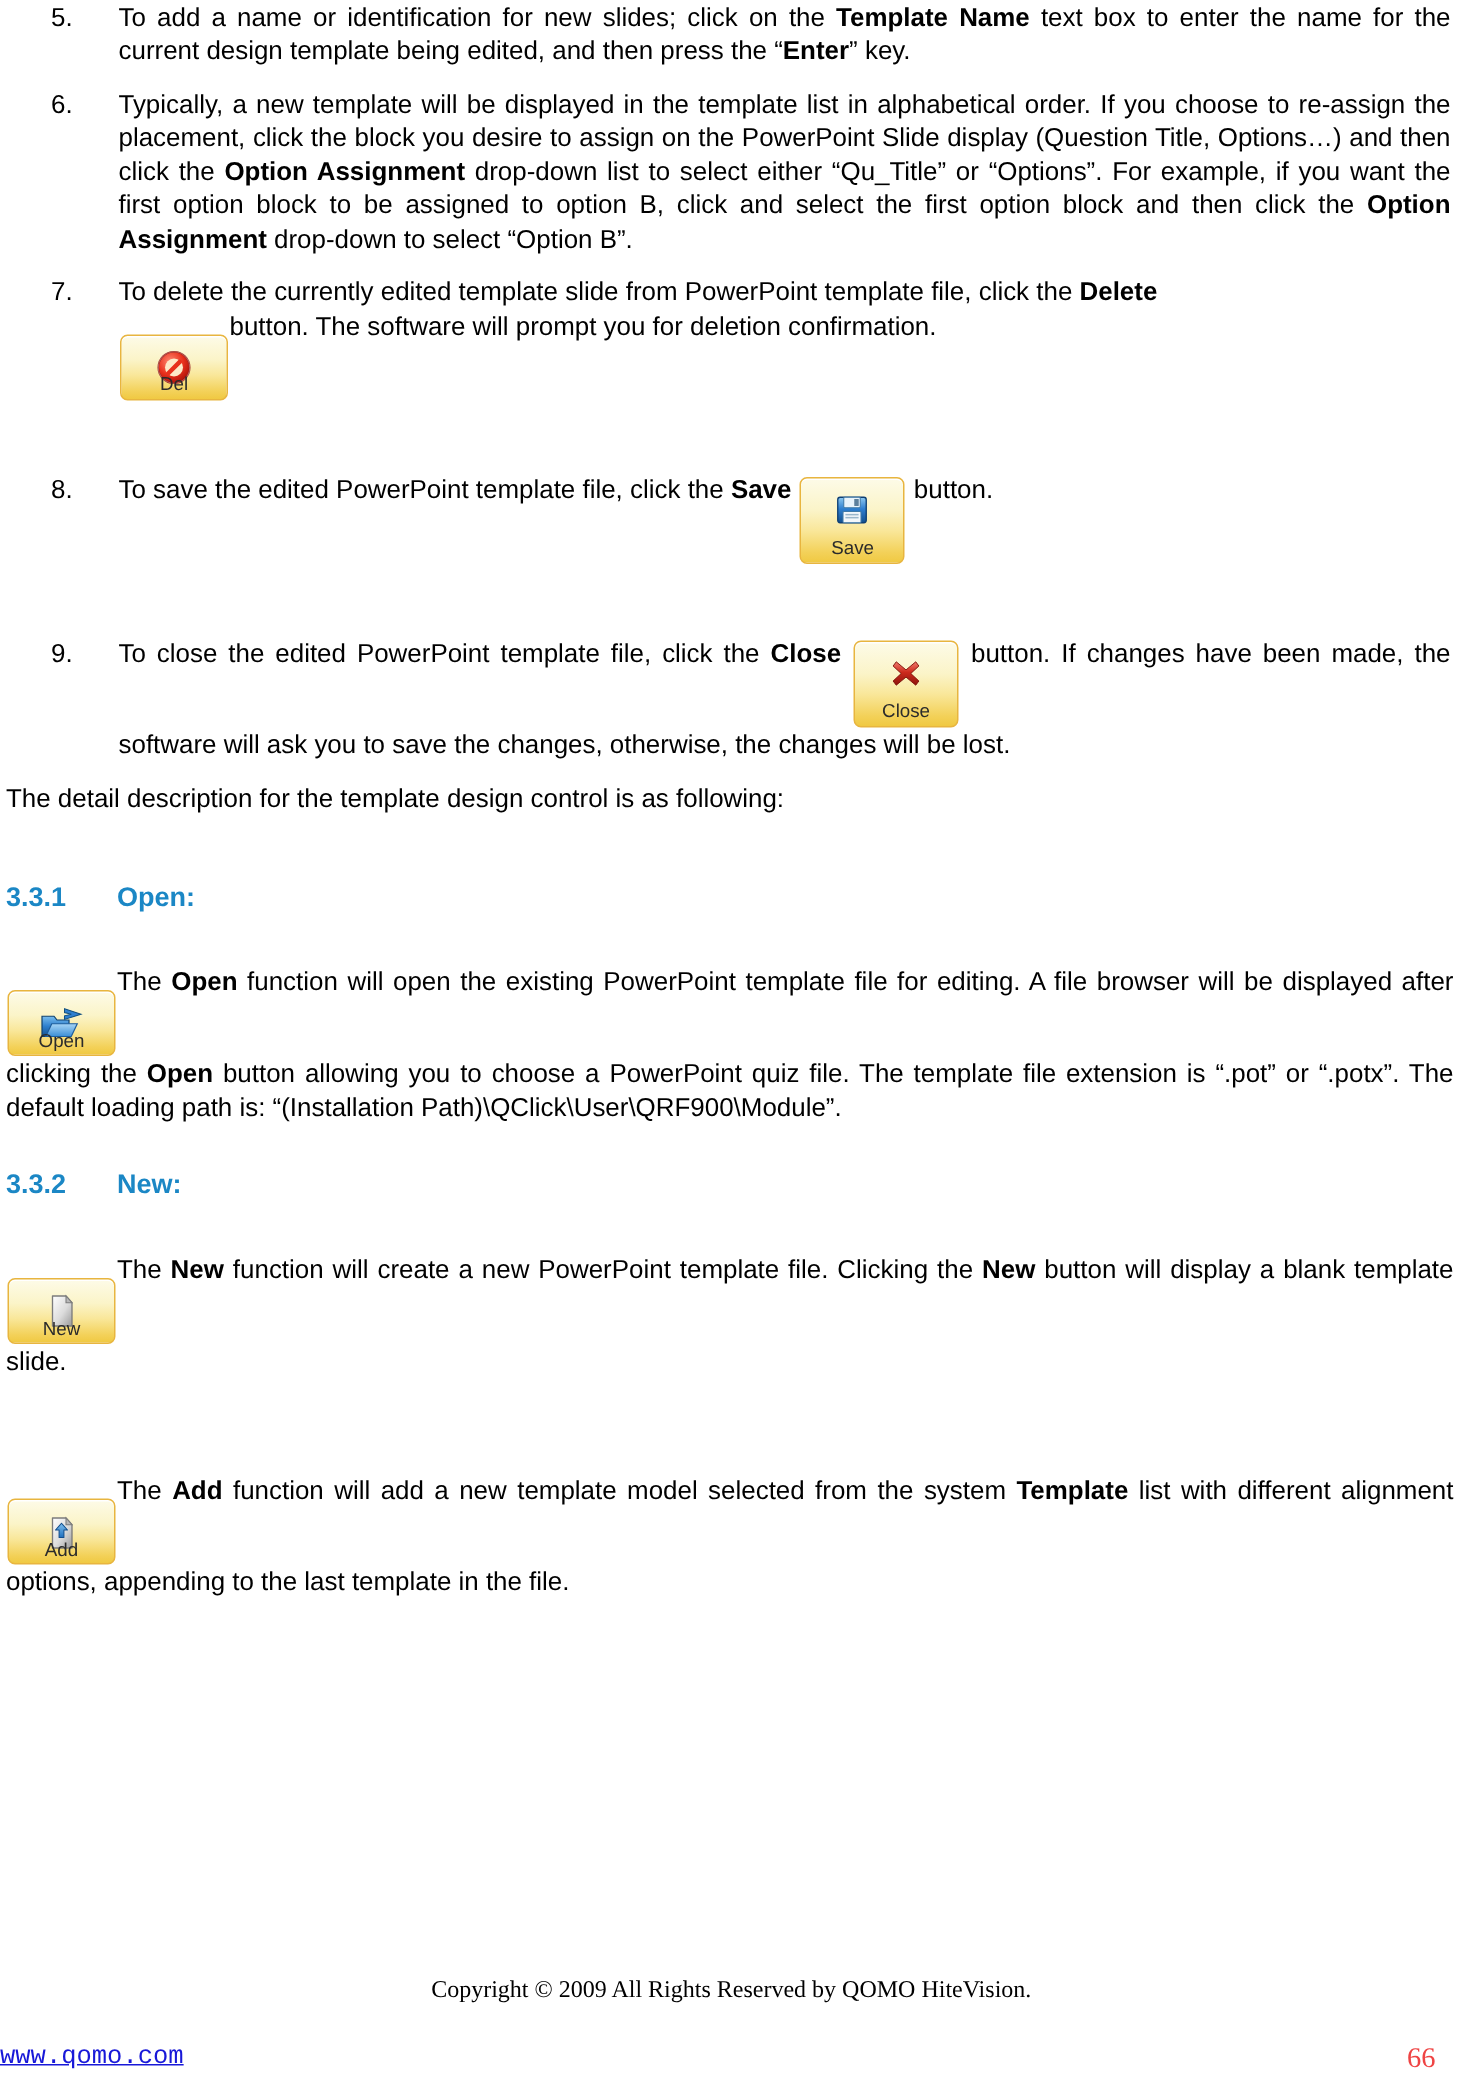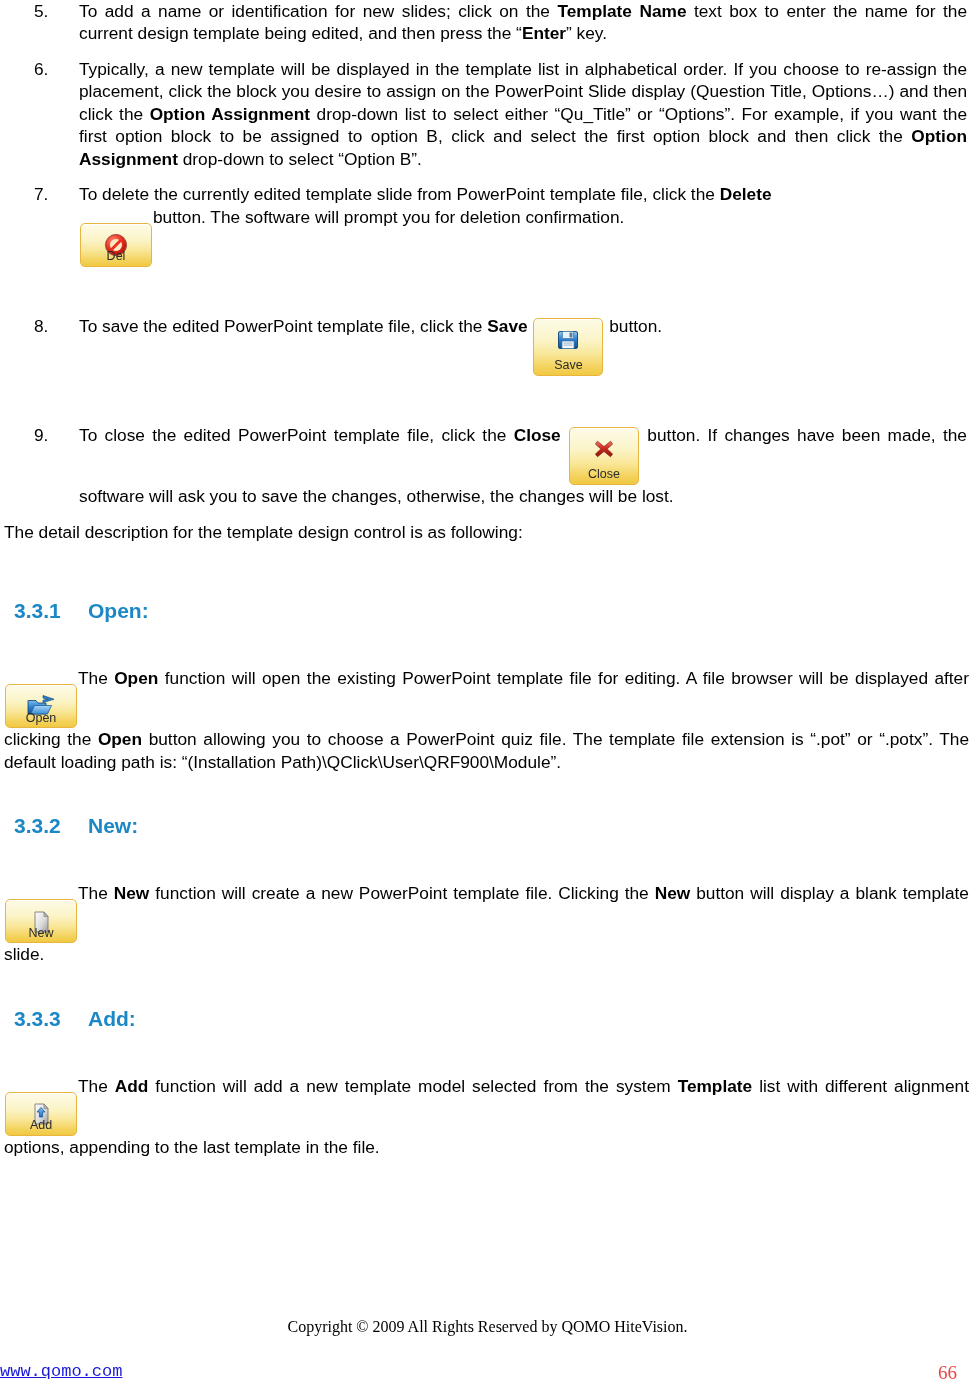--- a/index.html
+++ b/index.html
@@ -62,23 +62,23 @@
   .plain-para {
     font-size: 17.3px;
     line-height: 1.30;
     margin: 0 0 4px 0;
     text-align: justify;
   }
 
   
   .h3 {
     color: #1b87c5;
-    font-size: 21px;
+    font-size: 18px;
     font-weight: bold;
-    margin: 10px;
+    margin: 0;
     padding: 0;
     line-height: 1.2;
     white-space: nowrap;
   }
   .h3 .h3-num {
     display: inline-block;
     min-width: 74px;
   }
 
   
@@ -323,23 +323,20 @@
             <path d="M7 3 L16 3 L20 7.5 L20 23 L7 23 Z" fill="url(#lg-new)" stroke="#7c7c7c" stroke-width="0.9" stroke-linejoin="round"></path>
             <path d="M16 3 L16 7.5 L20 7.5 Z" fill="#b8b8b8" stroke="#7c7c7c" stroke-width="0.7"></path>
           </svg>
         </span>
         <span class="blabel">New</span>
       </span><span>The <b>New</b> function will create a new PowerPoint template file. Clicking the <b>New</b> button will display a blank template slide.</span>
     </p>
 
     <div class="sp-30"></div>
 
-    <h3 class="h3">
-      <span class="h3-num">3.3.3</span><span>Add:</span>
-    </h3>
     <div class="sp-34"></div>
     <p class="body-para">
       <span class="qbtn">
         <span class="glyph">
           <svg class="gsvg" width="26" height="26" viewBox="0 0 26 26">
             <defs>
               <linearGradient id="lg-add" x1="0" y1="0" x2="1" y2="1">
                 <stop offset="0%" stop-color="#ffffff"></stop>
                 <stop offset="55%" stop-color="#dcdcdc"></stop>
                 <stop offset="100%" stop-color="#9a9a9a"></stop>

